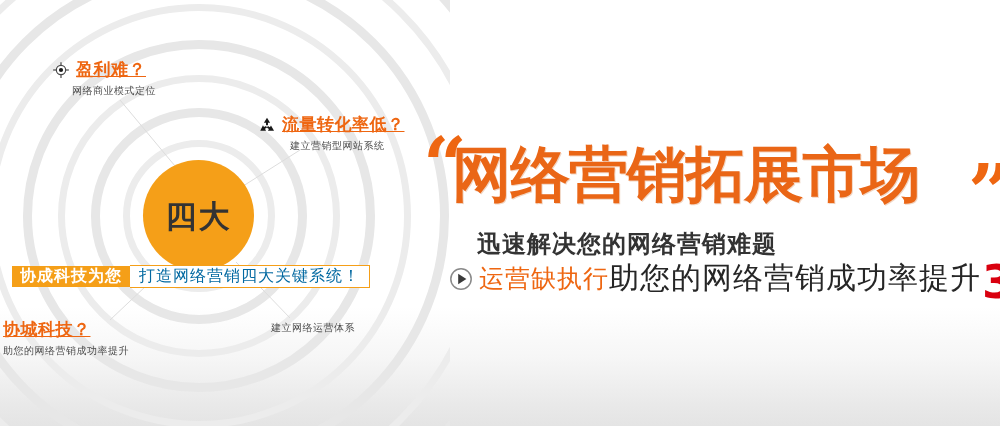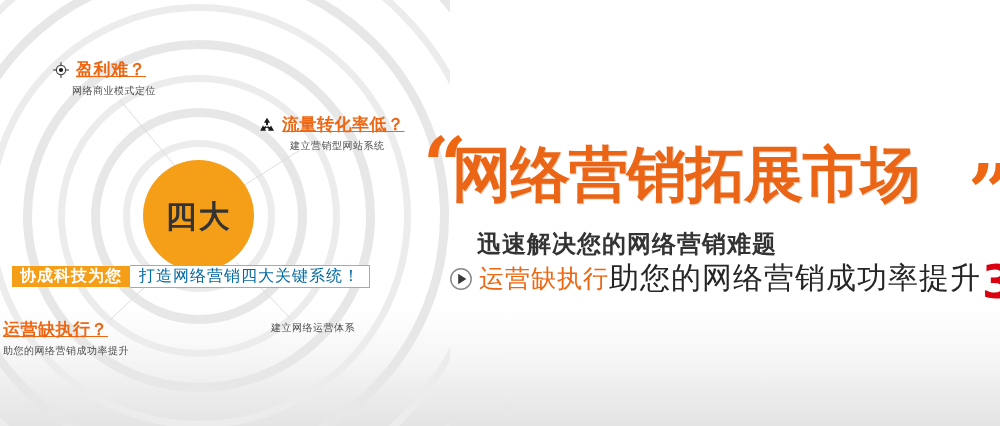--- a/index.html
+++ b/index.html
@@ -196,21 +196,21 @@
         <path d="M3.0 19.6 L6.6 12.4 L8.0 14.8 L10.7 13.3 L12.0 15.6 L9.3 17.1 L10.7 19.6 Z" fill="#1a1a1a"></path>
         <path d="M21.4 19.6 L13.2 19.6 L14.6 17.2 L11.9 15.7 L13.2 13.4 L15.9 14.9 L17.3 12.5 Z" fill="#1a1a1a"></path>
       </svg>
       <div class="item-title">流量转化率低？</div>
     </div>
     <div class="item-sub">建立营销型网站系统</div>
   </div>
 
   <div class="item item-3">
     <div class="item-head">
-      <div class="item-title">运营缺执行？</div>
+      <div class="item-title">协城科技？</div>
     </div>
     <div class="item-sub">助您的网络营销成功率提升</div>
   </div>
 
   <div class="item item-4">
     <div class="item-sub">建立网络运营体系</div>
   </div>
 
   <div class="right">
     <div class="quote-open">“</div>

